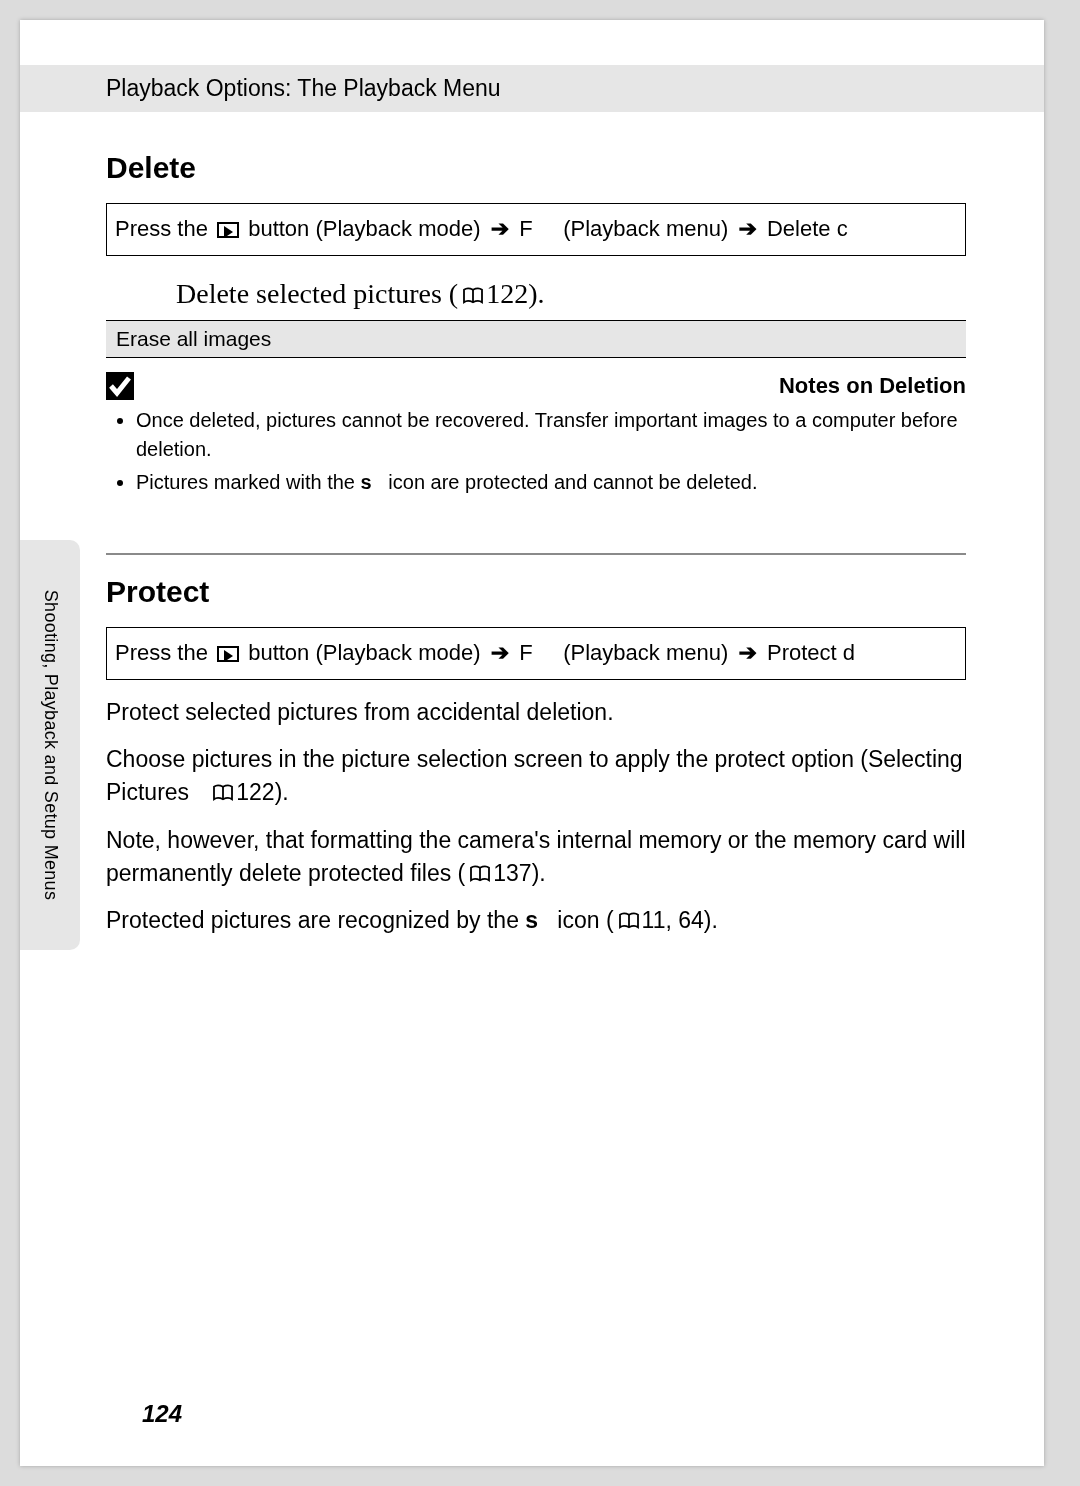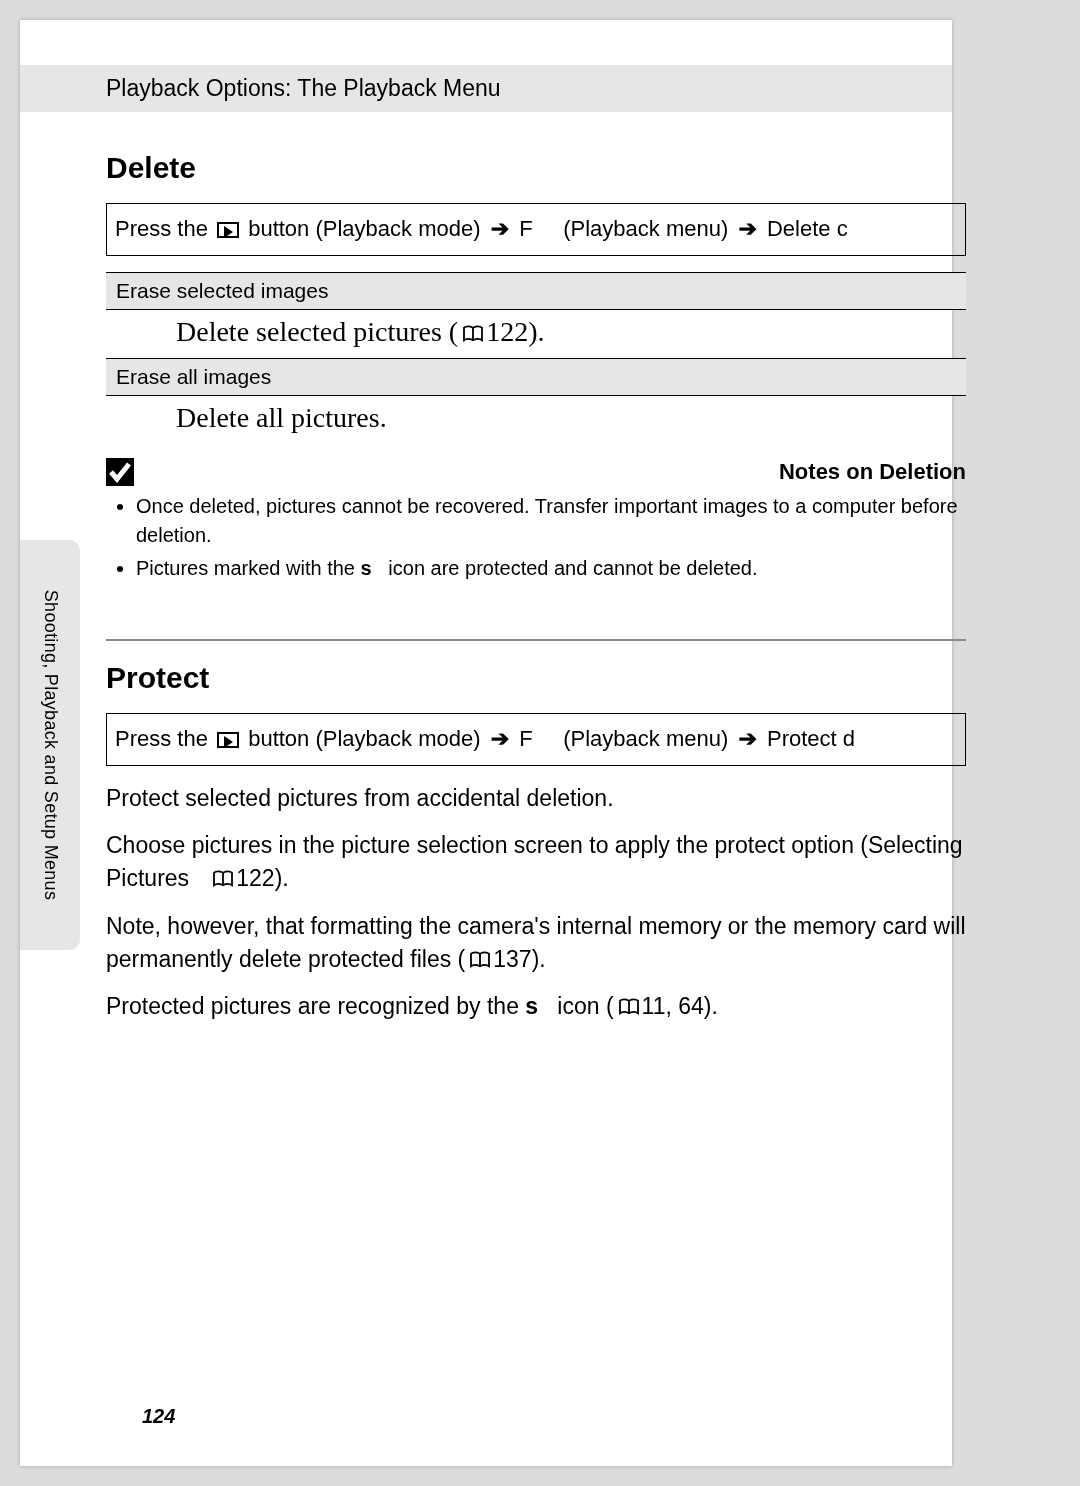--- a/index.html
+++ b/index.html
@@ -6,21 +6,21 @@
   html, body { width: 1080px; height: 1486px; }
   body {
     background: #dcdcdc;
     font-family: "Segoe UI", "Helvetica Neue", Arial, sans-serif;
     color: #000;
     position: relative;
   }
   .page {
     position: absolute;
     left: 20px; top: 20px;
-    width: 932px; height: 1446px;
+    width: 1024px; height: 1446px;
     background: #fff;
     box-shadow: 0 0 4px rgba(0,0,0,0.25);
   }
   .header-bar {
     position: absolute;
     left: 0; top: 45px;
     width: 100%;
     padding: 10px 0 10px 86px;
     background: #e6e6e6;
     font-size: 23px;
@@ -142,21 +142,21 @@
     font-size: 18px;
     font-weight: 400;
     letter-spacing: 0.3px;
     white-space: nowrap;
   }
   .page-number {
     position: absolute;
     left: 122px; bottom: 38px;
     font-style: italic;
     font-weight: 700;
-    font-size: 20px;
+    font-size: 24px;
   }
 </style>
 </head>
 <body>
 
 <div class="page">
 
   <div class="header-bar">
     <span>Playback Options: The Playback Menu</span>
   </div>
@@ -173,36 +173,30 @@
       <span>Press the </span><span class="play-icon"></span><span> button (Playback mode) </span><span class="arrow">➔</span>
       <span>F</span>
       &nbsp;&nbsp;&nbsp;
       <span>(Playback menu) </span><span class="arrow">➔</span>
       <span>Delete </span><span>c</span>
     </div>
 
 
     <table class="option-table">
       <tbody>
-          <tr class="opt-head">
-            <td>Erase selected images</td>
-          </tr>
       <tr class="opt-body">
             <td>
         <span>Delete selected pictures (</span><span class="book-icon"><svg viewBox="0 0 24 20">
                   <path d="M2 3 Q6 0 12 3 Q18 0 22 3 L22 17 Q18 14 12 17 Q6 14 2 17 Z" fill="none" stroke="#000" stroke-width="2"></path>
                   <line x1="12" y1="3" x2="12" y2="17" stroke="#000" stroke-width="2"></line>
                 </svg></span><span>122</span><span>).</span>
       </td>
           </tr>
       <tr class="opt-head">
             <td>Erase all images</td>
-          </tr>
-      <tr class="opt-body">
-            <td>Delete all pictures.</td>
           </tr>
     </tbody>
       </table>
 
     <div class="notes-block">
       <div class="notes-title">
         <span class="check-badge">
           <svg viewBox="0 0 28 28">
               <polyline points="5,14 11,21 23,6" fill="none" stroke="#fff" stroke-width="5"></polyline>
             </svg>

